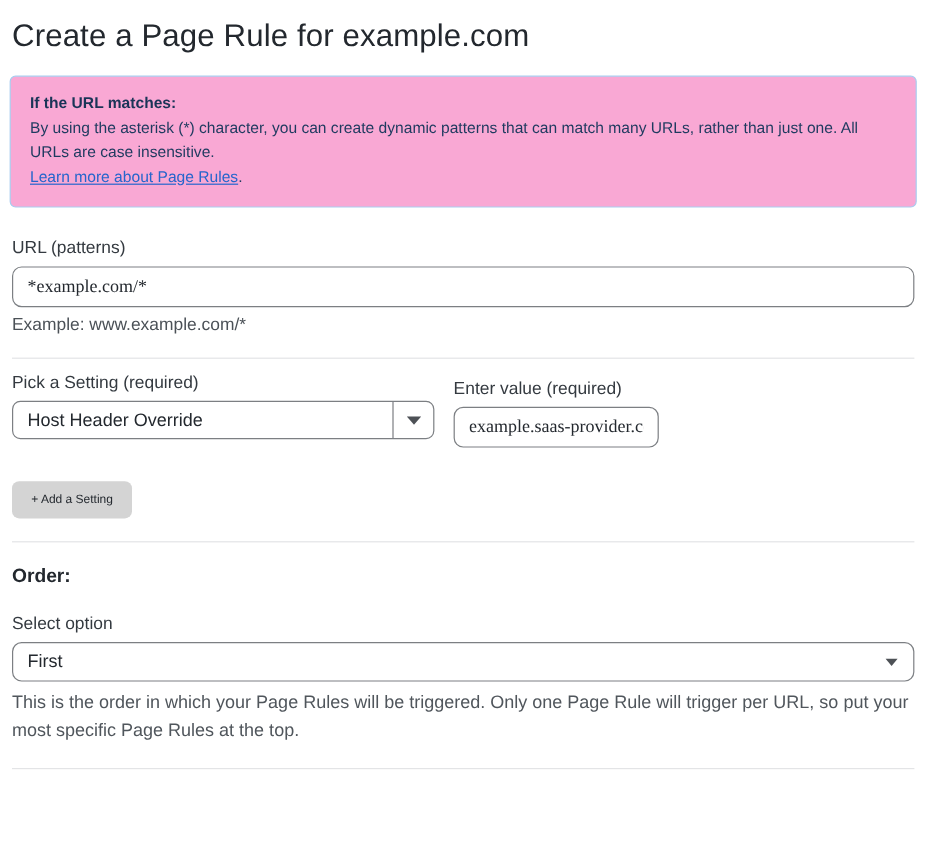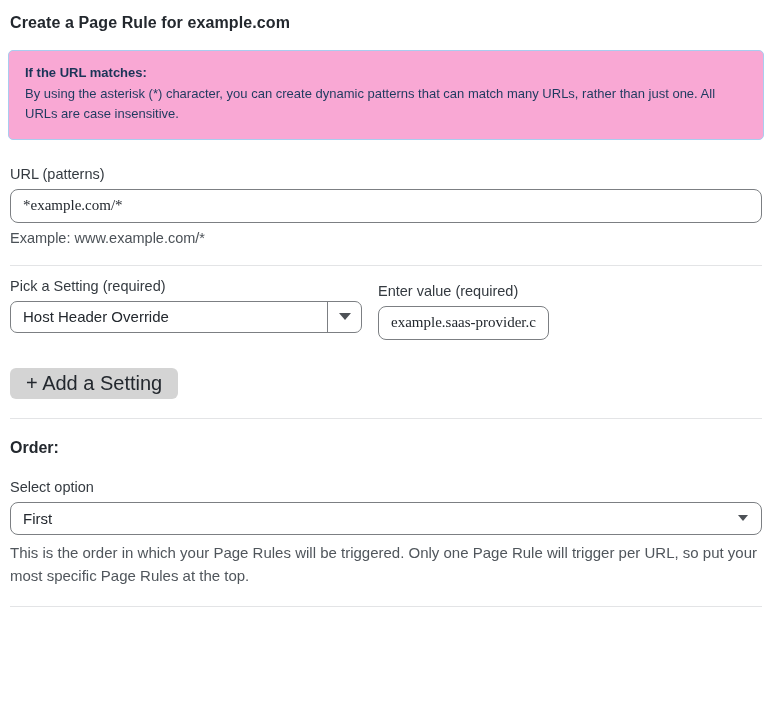--- a/index.html
+++ b/index.html
@@ -9,22 +9,22 @@
     color: #28303a;
   }
   .page {
     width: 772px;
     height: 711px;
     padding: 10px 10px 0 10px;
     background: #fff;
     overflow: hidden;
   }
   .page-title {
-    font-size: 16px;
-    font-weight: bold;
+    font-size: 26px;
+    font-weight: normal;
     color: #23282e;
     margin: 4px 0 18px 0;
     letter-spacing: 0.1px;
   }
   
   .info-box {
     margin-left: -2px;
     width: 756px;
     background: #f9a8d4;
     border: 1px solid #a9cdef;
@@ -125,21 +125,21 @@
     border-left-width: 5px;
     border-right-width: 5px;
     border-top-width: 6px;
   }
   .value-input { width: 171px; height: 34px; }
   
   .btn {
     display: inline-block;
     border: none;
     border-radius: 6px;
-    font-size: 20px;
+    font-size: 10px;
     font-family: "Liberation Sans", "DejaVu Sans", sans-serif;
     padding: 0 16px;
     height: 31px;
     line-height: 31px;
     cursor: pointer;
     color: #23282e;
   }
   .btn-gray { background: #d4d4d4; }
   .add-setting-btn { margin-top: 28px; }
   
@@ -167,20 +167,23 @@
 </head>
 <body>
 
 <div class="page">
 
   <h1 class="page-title">Create a Page Rule for example.com</h1>
 
   <div class="info-box">
     <div class="info-box-heading">If the URL matches:</div>
     <div>By using the asterisk (*) character, you can create dynamic patterns that can match many URLs, rather than just one. All URLs are case insensitive.</div>
+    <div>
+      <a class="info-link">Learn more about Page Rules</a><span class="info-link-suffix">.</span>
+    </div>
   </div>
 
   <label class="field-label">URL (patterns)</label>
   <input type="text" class="text-input" value="*example.com/*" style="">
   <div class="helper-text">Example: www.example.com/*</div>
 
   <hr class="divider">
 
 
   <div class="settings-row">

